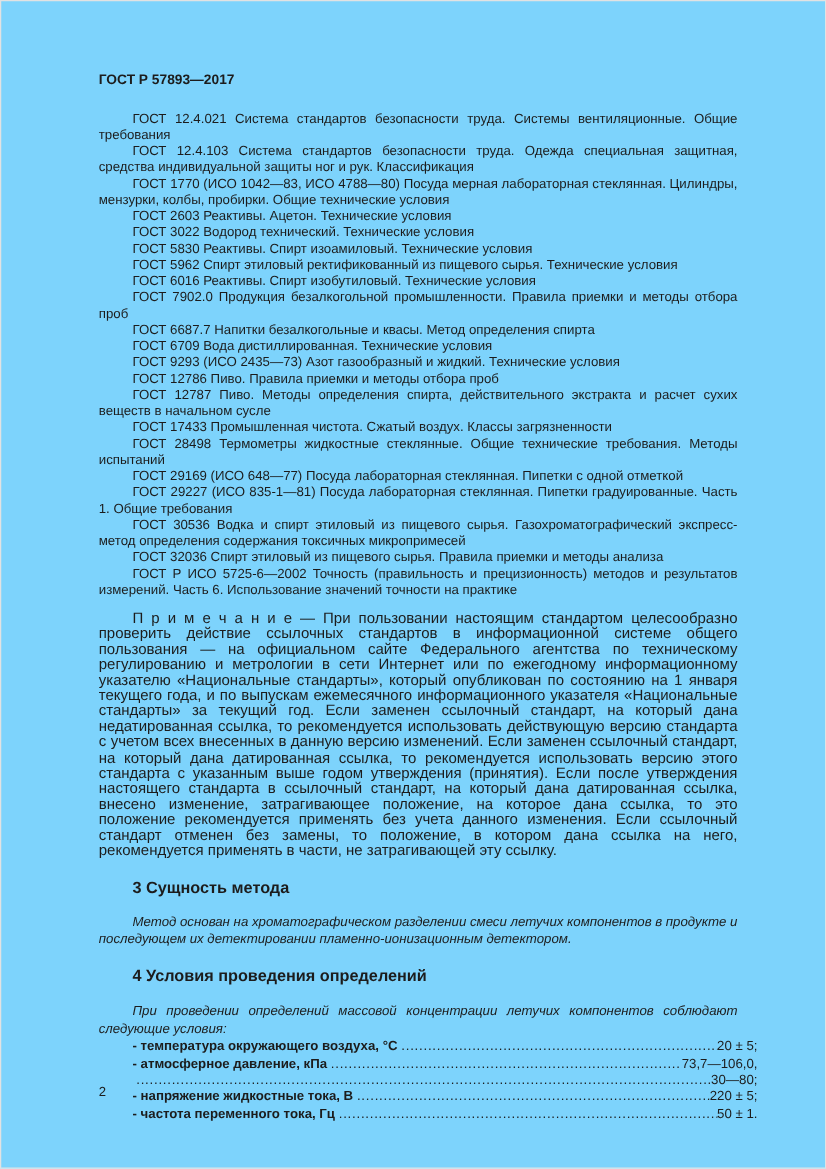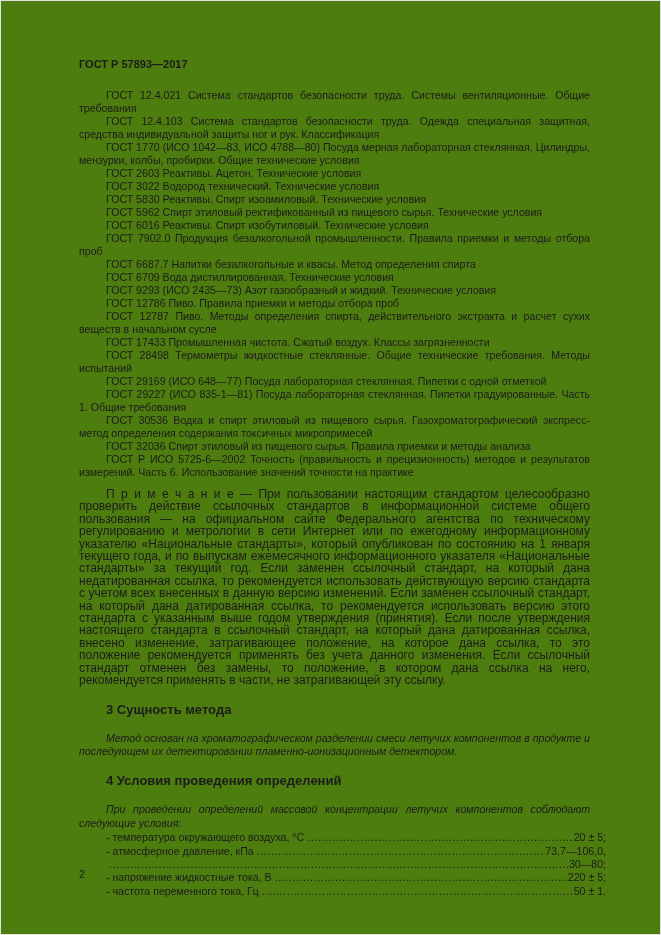--- a/index.html
+++ b/index.html
@@ -1,20 +1,20 @@
 <!DOCTYPE html>
 <html lang="ru"><head>
 <meta charset="utf-8">
 <style>
   html, body { margin: 0; padding: 0; background: #ffffff; }
   .page {
     position: relative;
     width: 661px;
     height: 935px;
-    background: #4d7c0f;
+    background: #7dd3fc;
     border: 1px solid #e2e2e2;
     box-sizing: border-box;
     overflow: hidden;
     font-family: "Liberation Sans", sans-serif;
     color: #1c1c1c;
   }
   .content {
     position: absolute;
     left: 78px;
     top: 57px;
@@ -59,21 +59,21 @@
     width: 527px;
     margin-top: 1px;
   }
   .cond-row {
     display: flex;
     align-items: baseline;
     font-size: 10.6px;
     line-height: 13.4px;
     padding-left: 27px;
   }
-  .cond-label { white-space: nowrap; }
+  .cond-label { white-space: nowrap; font-weight: bold; }
   .cond-dots {
     flex: 1;
     overflow: hidden;
     white-space: nowrap;
     margin-left: 3px;
     color: #1c1c1c;
   }
   .cond-dots::after {
     content: "...................................................................................................................................................................................................................";
     letter-spacing: 0.6px;

